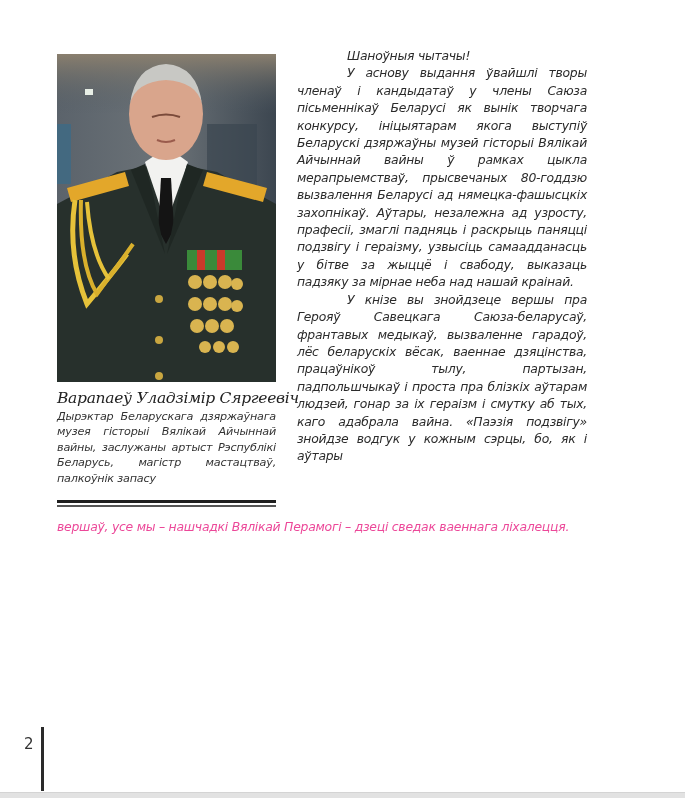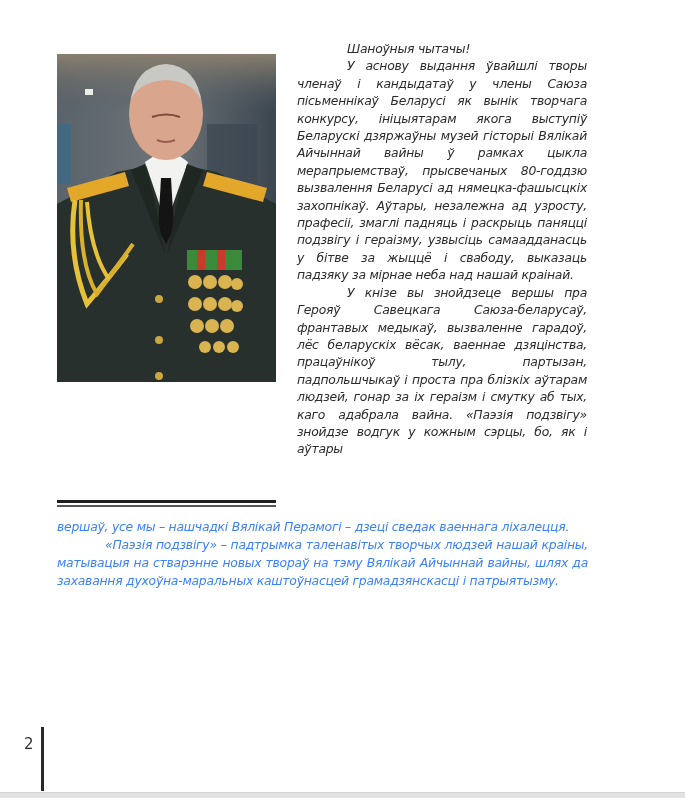--- a/index.html
+++ b/index.html
@@ -25,30 +25,30 @@
       white-space: nowrap;
     }
     .caption-desc {
       font-style: italic; font-size: 11.2px; line-height: 15.4px; color: #333;
       text-align: justify; text-align-last: left; margin-top: 1px; letter-spacing: -0.2px;
     }
     .rule-thick { position: absolute; left: 57px; top: 500px; width: 219px; height: 3px; background: #1f1f1f; }
     .rule-thin { position: absolute; left: 57px; top: 505px; width: 219px; height: 1.5px; background: #555; }
 
     .body-col {
-      position: absolute; left: 297px; top: 40px; width: 290px;
+      position: absolute; left: 297px; top: 47px; width: 290px;
       font-style: italic; font-size: 12.4px; line-height: 17.4px; color: #2b2b2b;
       text-align: justify; letter-spacing: -0.25px;
     }
     .body-col p { margin: 0; text-indent: 50px; }
     .body-col p.greet { text-align: left; }
 
     .wide-col {
       position: absolute; left: 57px; top: 518px; width: 531px;
-      font-style: italic; font-size: 12.4px; line-height: 18px; color: #3b82f6;
+      font-style: italic; font-size: 12.4px; line-height: 18px; color: #ec4899;
       text-align: justify; letter-spacing: -0.25px;
     }
     .wide-col p { margin: 0; }
     .wide-col p.indent { text-indent: 48px; }
 
     .page-number {
       position: absolute; left: 24px; top: 735px; font-size: 15px; color: #333;
       font-family: "DejaVu Sans", sans-serif;
     }
     .page-bar { position: absolute; left: 41px; top: 727px; width: 3px; height: 64px; background: #2a2a2a; }
@@ -117,30 +117,33 @@
           <circle cx="162" cy="293" r="6"></circle>
           <circle cx="176" cy="293" r="6"></circle>
       </g>
 
       <circle cx="102" cy="245" r="4" fill="#c9a640"></circle>
       <circle cx="102" cy="286" r="4" fill="#c9a640"></circle>
       <circle cx="102" cy="322" r="4" fill="#c9a640"></circle>
     </svg>
   </div>
 
+  <div class="caption">
+    <div class="caption-name">Варапаеў Уладзімір Сяргеевіч</div>
+    <div class="caption-desc">Дырэктар Беларускага дзяржаўнага музея гісторыі Вялікай Айчыннай вайны, заслужаны артыст Рэспублікі Беларусь, магістр мастацтваў, палкоўнік запасу</div>
+  </div>
   <div class="rule-thick"></div>
   <div class="rule-thin"></div>
 
   <div class="body-col">
     <p class="greet">Шаноўныя чытачы!</p>
     <p>У аснову выдання ўвайшлі творы членаў і кандыдатаў у члены Саюза пісьменнікаў Беларусі як вынік творчага конкурсу, ініцыятарам якога выступіў Беларускі дзяржаўны музей гісторыі Вялікай Айчыннай вайны ў рамках цыкла мерапрыемстваў, прысвечаных 80-годдзю вызвалення Беларусі ад нямецка-фашысцкіх захопнікаў. Аўтары, незалежна ад узросту, прафесіі, змаглі падняць і раскрыць паняцці подзвігу і гераізму, узвысіць самаадданасць у бітве за жыццё і свабоду, выказаць падзяку за мірнае неба над нашай краінай.</p>
     <p>У кнізе вы знойдзеце вершы пра Герояў Савецкага Саюза-беларусаў, франтавых медыкаў, вызваленне гарадоў, лёс беларускіх вёсак, ваеннае дзяцінства, працаўнікоў тылу, партызан, падпольшчыкаў і проста пра блізкіх аўтарам людзей, гонар за іх гераізм і смутку аб тых, каго адабрала вайна. «Паэзія подзвігу» знойдзе водгук у кожным сэрцы, бо, як і аўтары</p>
   </div>
 
   <div class="wide-col">
     <p>вершаў, усе мы – нашчадкі Вялікай Перамогі – дзеці сведак ваеннага ліхалецця.</p>
-    <p class="indent">«Паэзія подзвігу» – падтрымка таленавітых творчых людзей нашай краіны, матывацыя на стварэнне новых твораў на тэму Вялікай Айчыннай вайны, шлях да захавання духоўна-маральных каштоўнасцей грамадзянскасці і патрыятызму.</p>
   </div>
 
   <div class="page-number">2</div>
   <div class="page-bar"></div>
 </div>
 <div class="bottom-bar"></div>
 
 </body></html>

